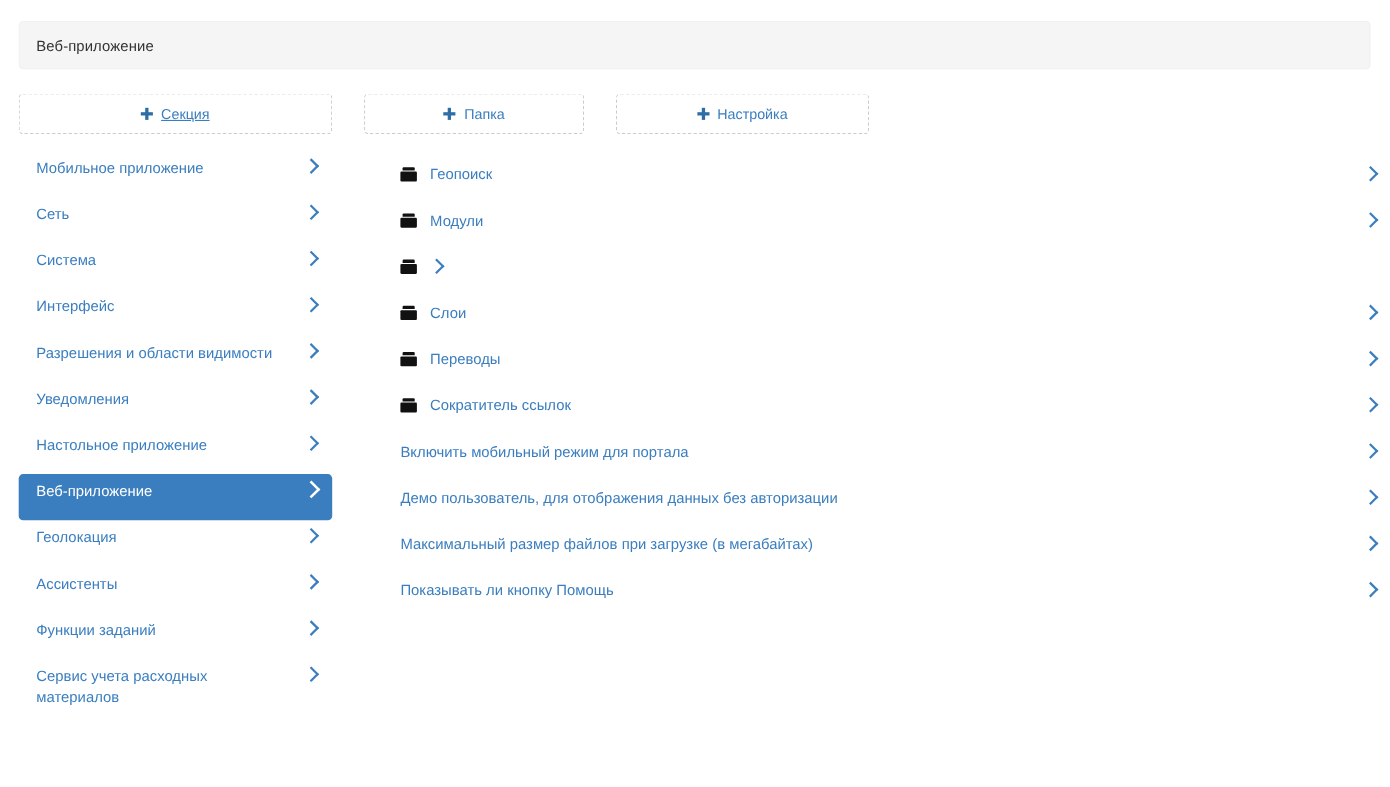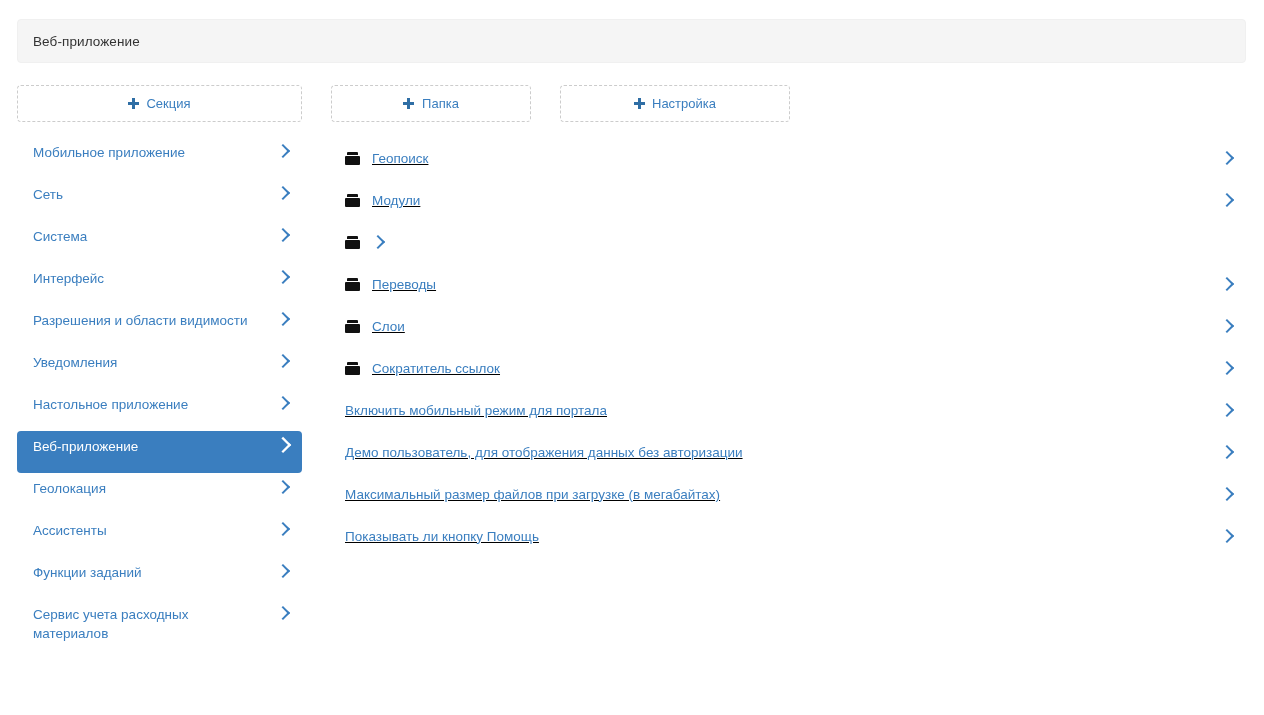--- a/index.html
+++ b/index.html
@@ -58,21 +58,21 @@
     font-size: 13px;
     display: flex;
     align-items: center;
     justify-content: center;
     gap: 7px;
     cursor: pointer;
     font-family: "Liberation Sans", "DejaVu Sans", sans-serif;
     padding: 0;
     user-select: none;
   }
-  .add-btn.w-section { width: 285px; }
+  .add-btn.w-section { width: 285px; text-decoration: underline; }
   .add-btn.w-folder  { width: 200px; gap: 8px; }
   .add-btn.w-setting { width: 230px; }
 
   .plus-icon {
     display: inline-block;
     position: relative;
     width: 11px;
     height: 11px;
     flex: 0 0 auto;
   }
@@ -130,24 +130,23 @@
   }
   .side-item.selected .chev::before {
     border-right-color: #ffffff;
     border-top-color: #ffffff;
   }
   .side-item.selected .chev { transform: scale(1.15); }
 
   
   .main {
     position: absolute;
-    left: 331px;
+    left: 350px;
     top: 137px;
     width: 915px;
-    text-decoration: underline;
   }
   .main-item {
     position: relative;
     height: 42px;
     display: flex;
     align-items: center;
     padding: 0 14px 0 14px;
     color: #3a7ebf;
     font-size: 13.5px;
     cursor: pointer;
@@ -276,26 +275,26 @@
         <span class="folder-icon"></span>
         <span class="main-label">Модули</span>
         <span class="chev"></span>
       </a>
       <a class="main-item">
         <span class="folder-icon"></span>
         <span class="chev"></span>
       </a>
       <a class="main-item">
         <span class="folder-icon"></span>
+        <span class="main-label">Слои</span>
+        <span class="chev"></span>
+      </a>
+      <a class="main-item">
+        <span class="folder-icon"></span>
         <span class="main-label">Переводы</span>
-        <span class="chev"></span>
-      </a>
-      <a class="main-item">
-        <span class="folder-icon"></span>
-        <span class="main-label">Слои</span>
         <span class="chev"></span>
       </a>
       <a class="main-item">
         <span class="folder-icon"></span>
         <span class="main-label">Сократитель ссылок</span>
         <span class="chev"></span>
       </a>
       <a class="main-item no-icon">
         <span class="folder-spacer"></span>
         <span class="main-label">Включить мобильный режим для портала</span>

